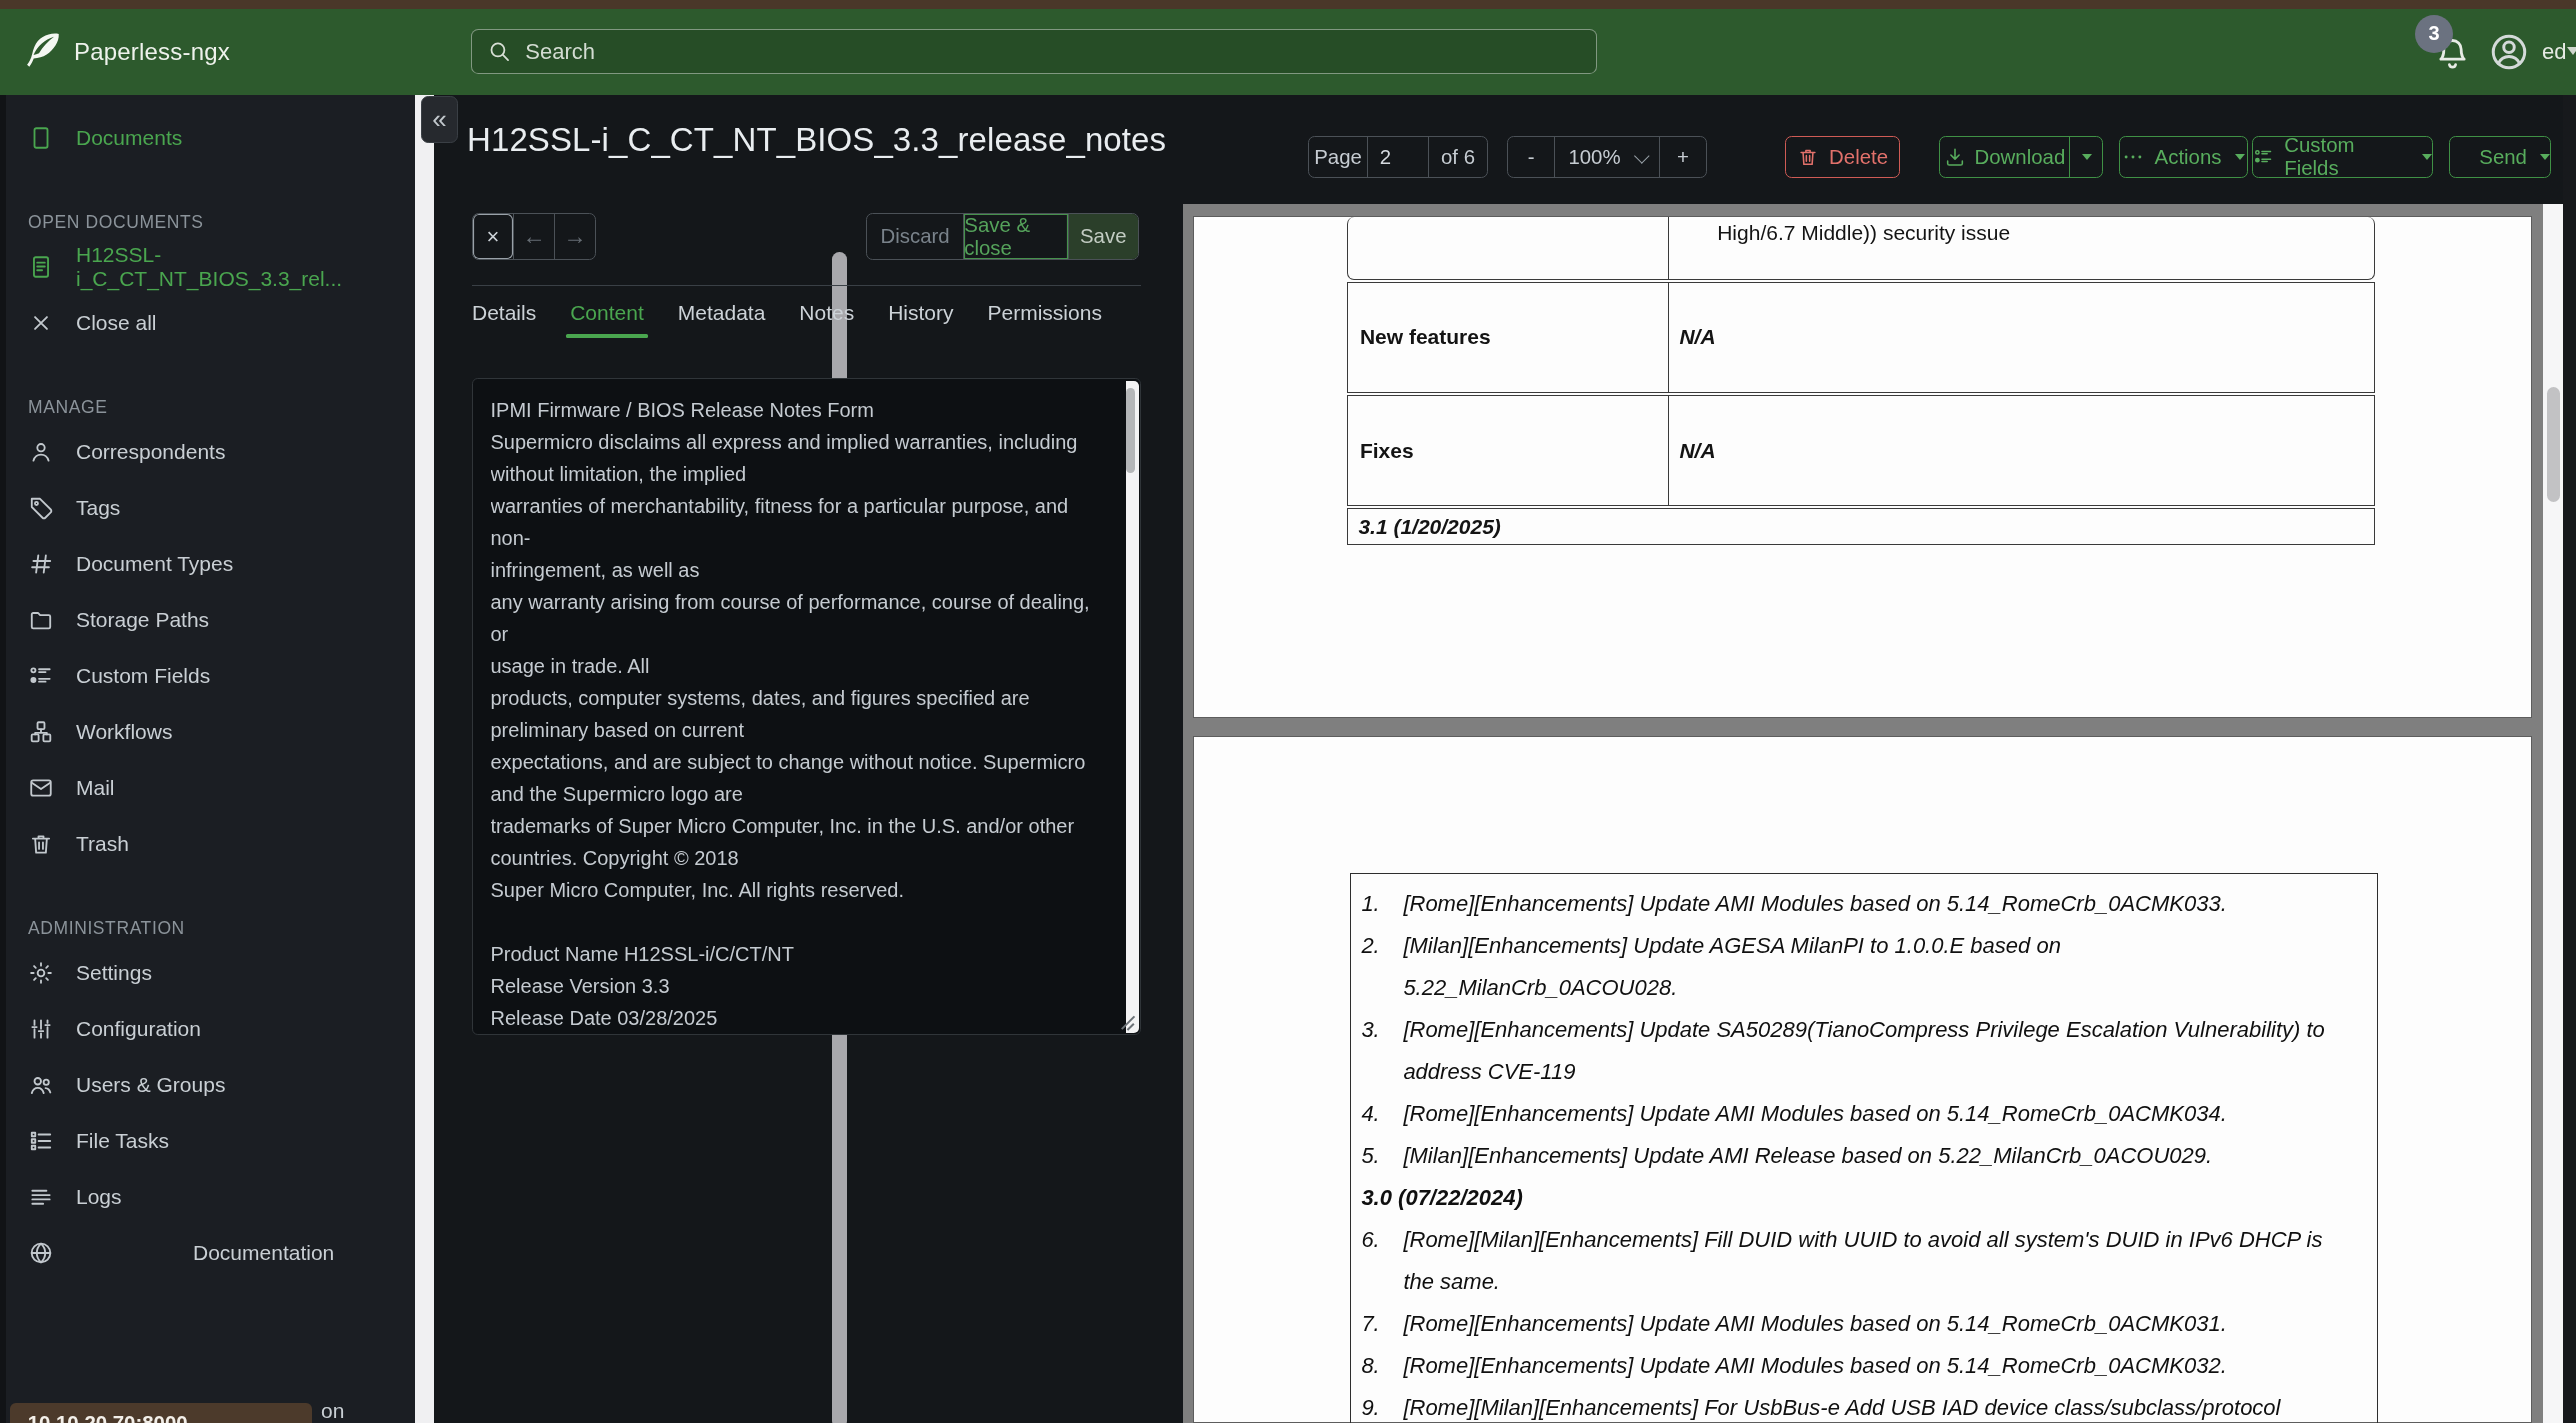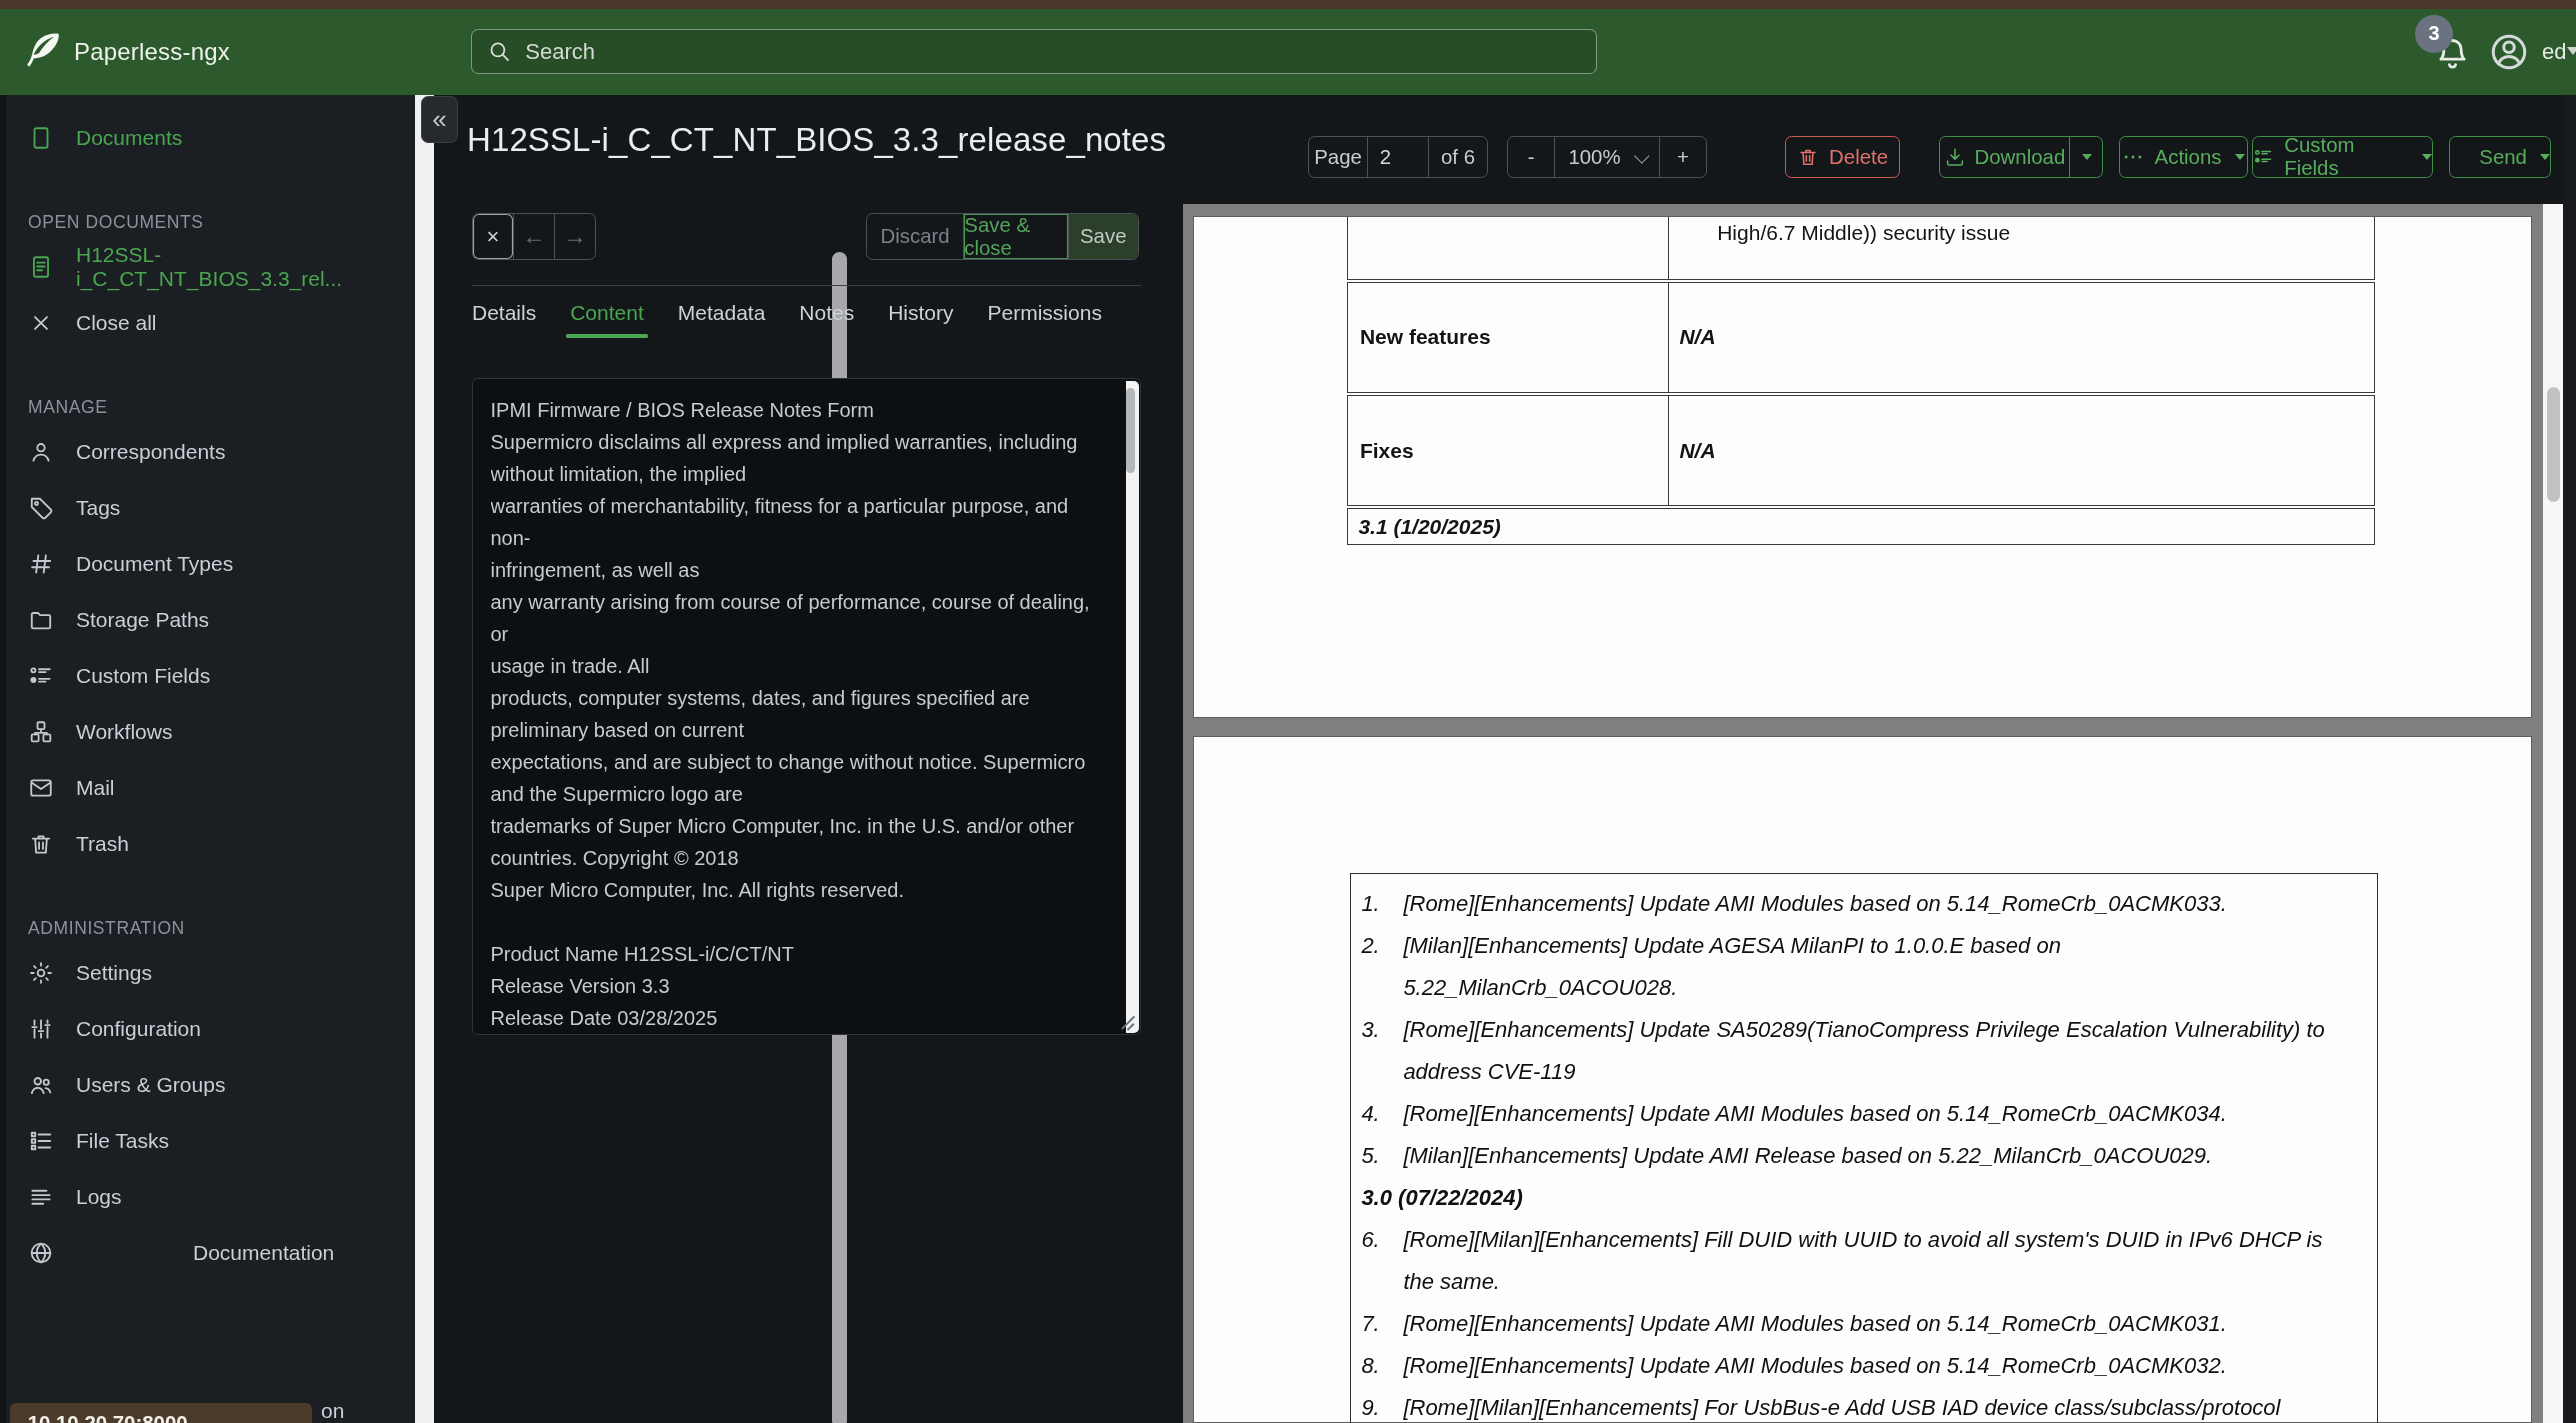--- a/index.html
+++ b/index.html
@@ -130,21 +130,21 @@
   #pdf-viewer{left:1183px;top:204px;width:1380px;height:1219px;background:#7f7f7f;overflow:hidden;}
   .pdf-page{position:absolute;left:10.2px;width:1339px;background:#fdfdfd;border:0.7px solid #5d5d5d;box-sizing:border-box;}
   #pdf-page-1{top:11.7px;height:502px;}
   #pdf-page-2{top:532px;height:687px;}
   #pdf-scroll-track{position:absolute;left:1360px;top:0;width:20.4px;height:1219px;background:#f6f6f7;}
   #pdf-scroll-thumb{position:absolute;left:3.7px;top:183px;width:13px;height:115px;background:#c2c2c4;border-radius:6.6px;}
 
   
   #release-table{position:absolute;left:153px;top:0;width:1028px;color:#141414;}
   .t-row{box-sizing:border-box;border:1.8px solid #3a3a3a;display:flex;margin-bottom:2.2px;background:#fdfdfd;}
-  .t-row.partial{border-top:none;height:63px;}
+  .t-row.partial{border-top:none;height:63px;border-radius:7px;}
   .t-row .cell-l{width:320px;box-sizing:border-box;display:flex;align-items:center;
     padding-left:11.7px;font-weight:bold;font-size:21px;}
   .t-row .cell-r{flex:1;box-sizing:border-box;border-left:1.8px solid #3a3a3a;
     display:flex;align-items:center;padding-left:10.2px;font-size:21px;}
   .t-row.partial .cell-r{align-items:flex-start;padding-top:4.4px;padding-left:48px;}
   .t-row.data{height:111px;}
   .t-row .na{font-weight:bold;font-style:italic;}
   #version-row{box-sizing:border-box;border:1.8px solid #3a3a3a;height:37px;margin-top:1.5px;
     display:flex;align-items:center;padding-left:10.2px;
     font-weight:bold;font-style:italic;font-size:21px;background:#fdfdfd;}

